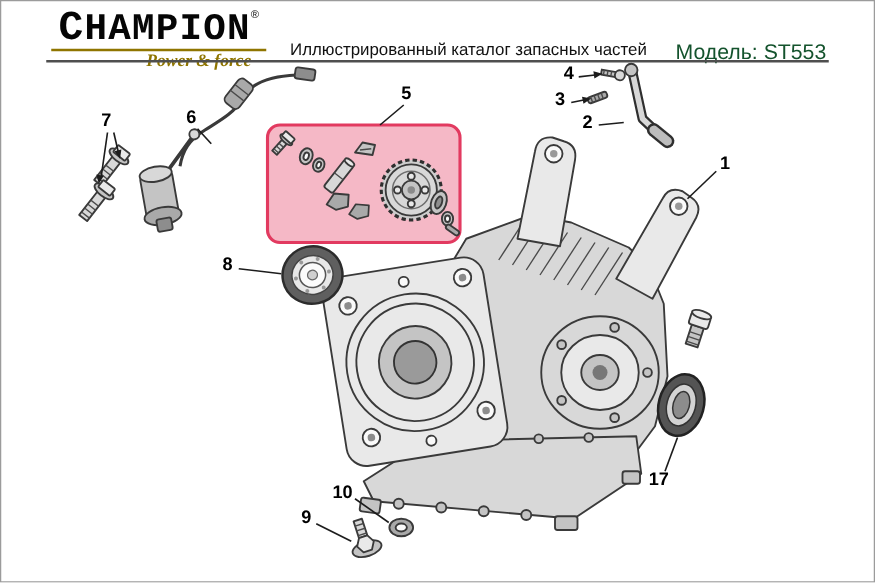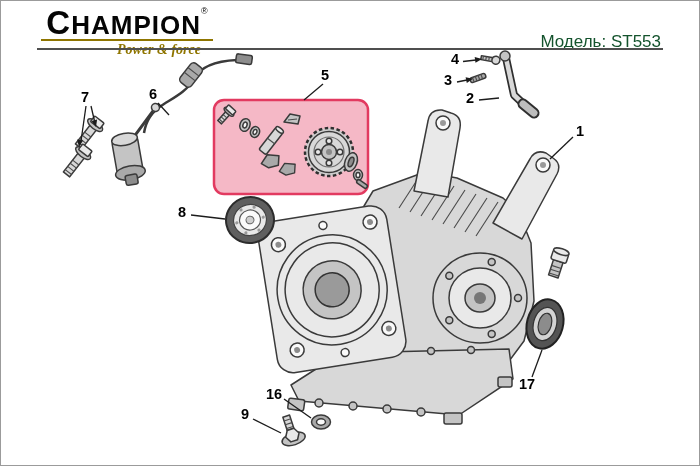--- a/index.html
+++ b/index.html
@@ -2,21 +2,21 @@
 <html><head>
 <meta charset="utf-8">
 <style>
   html,body{margin:0;padding:0;background:#e9e9e9;}
   .page{position:relative;width:700px;height:466px;background:#ffffff;border:1px solid #9b9b9b;
         box-sizing:border-box;font-family:"Liberation Sans",sans-serif;overflow:hidden;}
 
   
   .logo{position:absolute;left:40px;top:5px;width:172px;}
   .brand-line{text-align:center;white-space:nowrap;}
-  .brand{font-family:Liberation Sans, sans-serif;font-weight:bold;font-size:26px;line-height:1;
+  .brand{font-family:Liberation Mono, monospace;font-weight:bold;font-size:30px;line-height:1;
          letter-spacing:1px;color:#050505;display:inline-block;}
   .brand::first-letter{font-size:33px;}
   .reg{font-size:9px;vertical-align:top;color:#050505;}
   .tagline{border-top:2px solid #8f7500;font-family:"Liberation Serif",serif;font-style:italic;
            font-weight:bold;font-size:14px;color:#8f7500;text-align:right;padding:1px 12px 0 0;line-height:1.15;}
   .title{position:absolute;top:31px;left:231px;font-size:13.5px;color:#111;}
   .model{position:absolute;top:31px;right:38px;font-size:17px;color:#14532d;}
   .rule{position:absolute;top:47px;left:36px;right:36px;height:2px;background:#4f4f4f;}
 
   
@@ -37,20 +37,21 @@
 <body>
 
 <div class="page">
 
   <div class="logo">
     <div class="brand-line">
       <span class="brand">CHAMPION</span><span class="reg">®</span>
     </div>
     <div class="tagline">Power &amp; force</div>
   </div>
+  <div class="title">Иллюстрированный каталог запасных частей</div>
   <div class="model">Модель: ST553</div>
   <div class="rule"></div>
 
   <div class="diagram">
     <svg viewBox="0 0 700 466">
 
       <g>
         <path class="s f1" d="M 372,190 L 424,171 L 456,177 L 502,197 L 518,212 L 530,242 L 533,300 L 523,340
                               L 500,371 L 469,393 L 429,403 L 391,397 L 362,379 L 350,348 L 348,252 L 357,215 Z"></path>
 
@@ -315,16 +316,16 @@
 
     <div class="callout" style="left:579px;top:130px">1</div>
     <div class="callout" style="left:469px;top:97px">2</div>
     <div class="callout" style="left:447px;top:79px">3</div>
     <div class="callout" style="left:454px;top:58px">4</div>
     <div class="callout" style="left:324px;top:74px">5</div>
     <div class="callout" style="left:152px;top:93px">6</div>
     <div class="callout" style="left:84px;top:96px">7</div>
     <div class="callout" style="left:181px;top:211px">8</div>
     <div class="callout" style="left:244px;top:413px">9</div>
-    <div class="callout" style="left:273px;top:393px">16</div>
+    <div class="callout" style="left:273px;top:393px">10</div>
     <div class="callout" style="left:526px;top:383px">17</div>
   </div>
 </div>
 
 </body></html>

